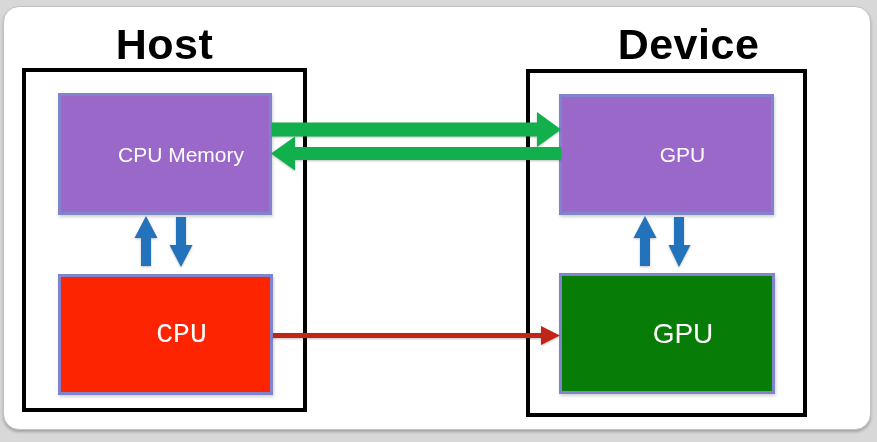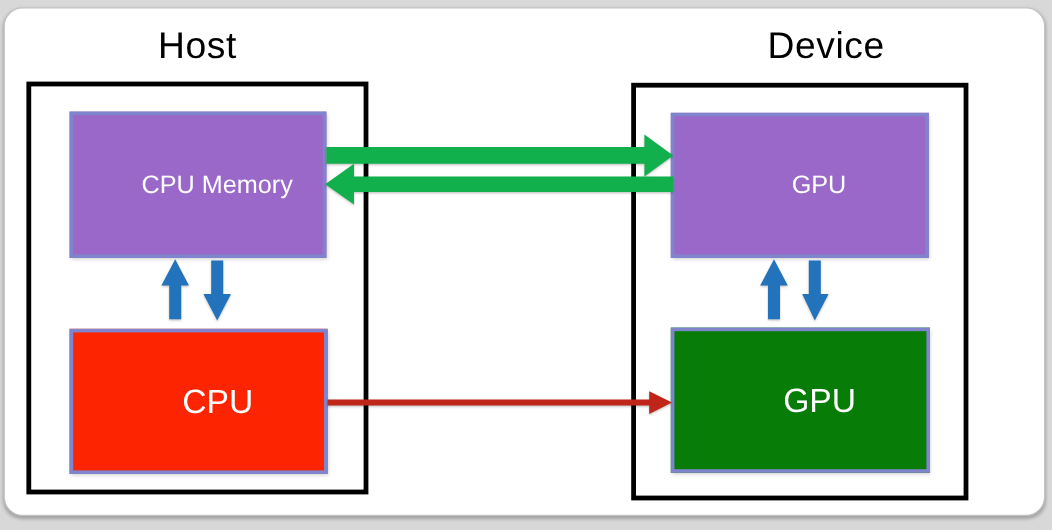--- a/index.html
+++ b/index.html
@@ -8,21 +8,21 @@
     font-family:"Liberation Sans", sans-serif;
     background:#d8d8d8;
   }
   .card{
     position:absolute;left:3px;top:6px;width:866px;height:422px;
     background:#fff;border:1px solid #c2c2c2;border-radius:16px;
     box-shadow:0 2px 3px rgba(0,0,0,.25);
   }
   .group-title{
     position:absolute;text-align:center;
-    font-size:31px;font-weight:normal;color:#000;
+    font-size:43px;font-weight:bold;color:#000;
     letter-spacing:0.5px;
   }
   .container-box{
     position:absolute;border:4px solid #000;background:transparent;box-sizing:border-box;
   }
   .node{
     position:absolute;border:3px solid #8084cc;box-sizing:border-box;
     display:flex;flex-direction:column;align-items:center;justify-content:center;
     color:#fff;text-align:center;
     box-shadow:1px 2px 3px rgba(0,0,0,.18);
@@ -43,21 +43,21 @@
 
 <div class="group-title" style="left:22px;top:20px;width:285px;">Host</div>
 <div class="group-title" style="left:548px;top:20px;width:281px;">Device</div>
 
 <div class="container-box" style="left:22px;top:68px;width:285px;height:344px;"></div>
 <div class="container-box" style="left:526px;top:69px;width:281px;height:348px;"></div>
 
 <div class="node" style="left: 58px; top: 93px; width: 214px; height: 122px; background-color: rgb(154, 104, 201);">
   <span class="mem-line">CPU Memory</span>
 </div>
-<div class="node" style="left: 58px; top: 274px; width: 215px; height: 121px; background-color: rgb(253, 36, 2);">
+<div class="node" style="left: 58px; top: 274px; width: 215px; height: 121px; background-color: rgb(253, 36, 2); font-family: Liberation Mono, monospace;">
   <span class="proc-label">CPU</span>
 </div>
 
 <div class="node" style="left: 559px; top: 94px; width: 215px; height: 121px; background-color: rgb(154, 104, 201);">
   <span class="mem-line">GPU</span>
 </div>
 <div class="node" style="left: 559px; top: 273px; width: 216px; height: 121px; background-color: rgb(7, 124, 7);">
   <span class="proc-label">GPU</span>
 </div>
 

